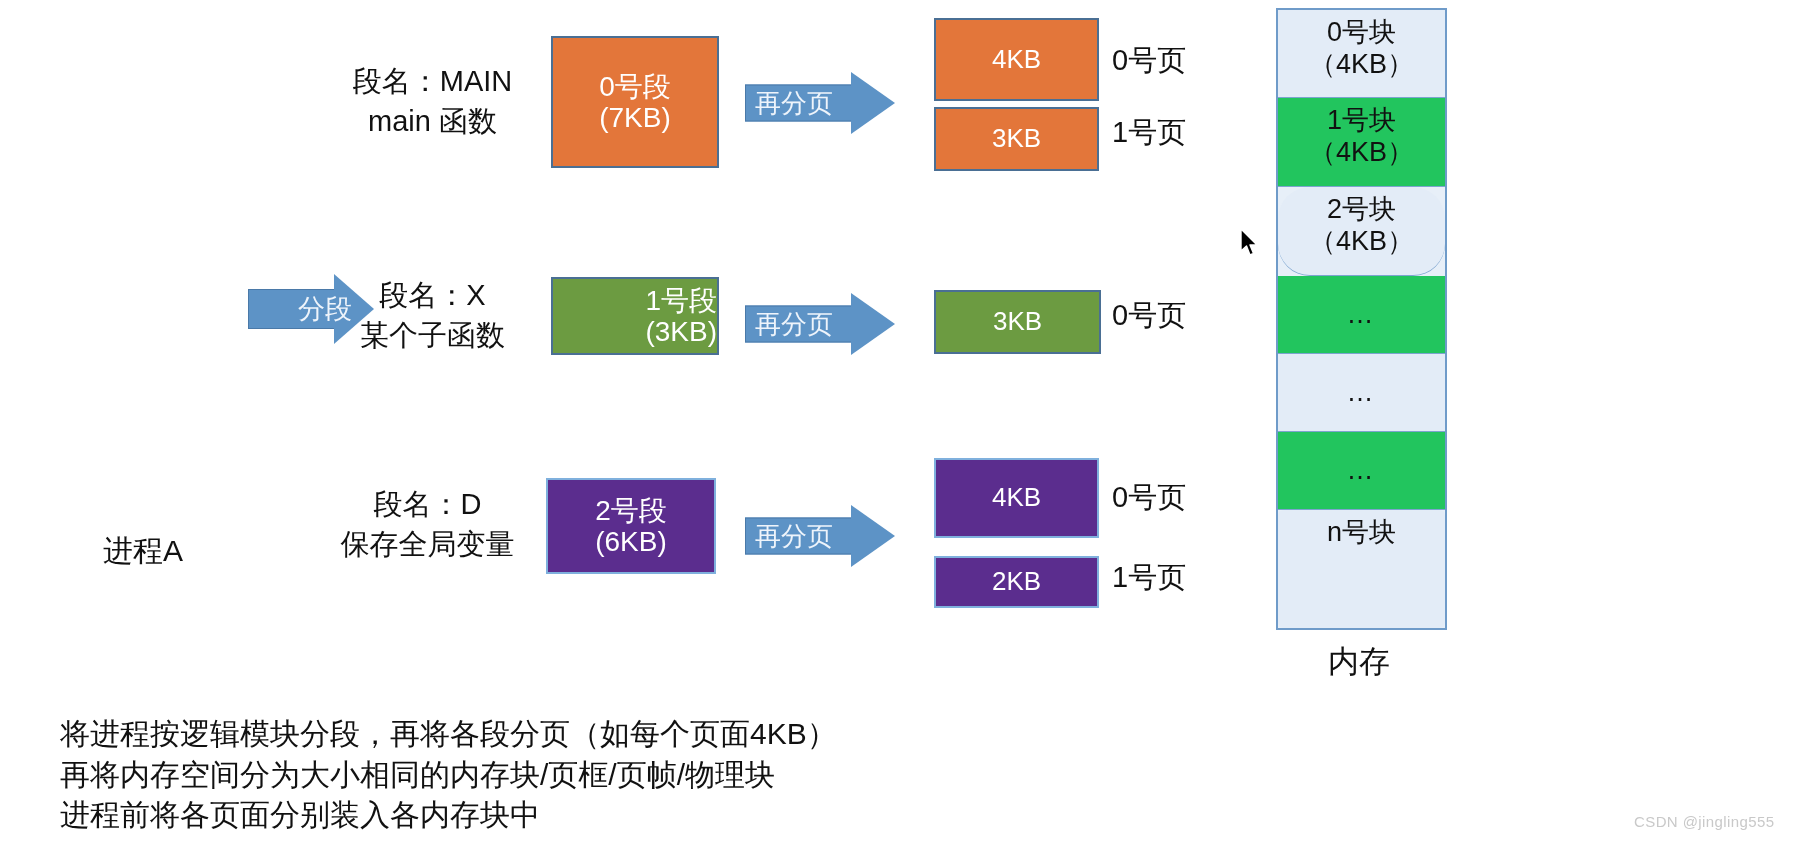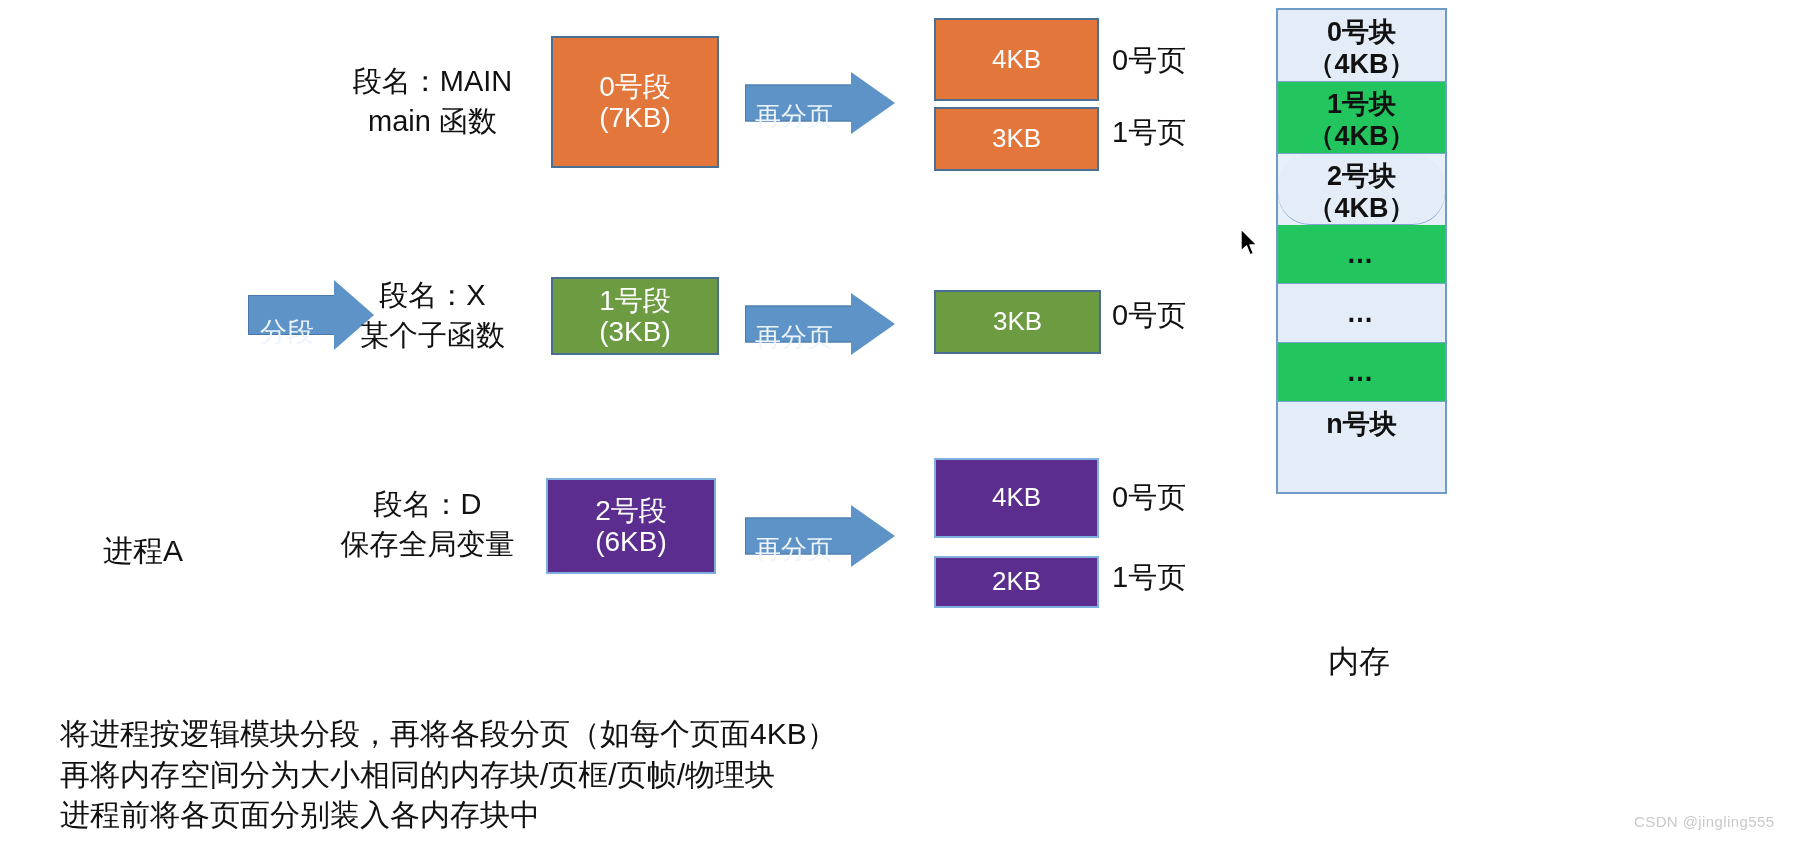--- a/index.html
+++ b/index.html
@@ -45,21 +45,21 @@
     color: #111111;
     white-space: pre;
     line-height: 1.22;
   }
   .label.right { text-align: center; }
 
   
   .arrow {
     position: absolute;
     display: flex;
-    align-items: flex-end;
+    align-items: center;
     justify-content: flex-start;
   }
   .arrow .shaft {
     position: absolute;
     left: 0; top: 50%;
     transform: translateY(-50%);
     background: #5d93c6;
     border: 1px solid #4a79a8;
     box-sizing: border-box;
   }
@@ -125,21 +125,21 @@
   
   #cursor { position: absolute; }
 </style>
 </head>
 <body>
 
 <div id="canvas">
 
   <div class="label" style="left:103px; top:533px; font-size:30px;">进程A</div>
 
-  <div class="arrow" style="left:248px; top:280px; width:126px; height:70px;">
+  <div class="arrow" style="left:248px; top:274px; width:126px; height:70px;padding-left:38px;">
     <div class="shaft" style="width:88px; height:40px;"></div>
     <div class="head" style="left:86px; border-width:35px 0 35px 40px;"></div>
     <div class="atext" style="margin-left:12px; font-size:27px;">分段</div>
   </div>
 
   <div class="label right" style="left:330px; top:64px; width:205px; font-size:29px;">段名：MAIN</div>
   <div class="label right" style="left:330px; top:104px; width:205px; font-size:29px;">main 函数</div>
 
   <div class="block orange" style="left:551px; top:36px; width:168px; height:132px; font-size:28px;">
     <span class="l1">0号段</span>
@@ -158,21 +158,21 @@
   <div class="label" style="left:1112px; top:43px; font-size:29px;">0号页</div>
 
   <div class="block orange" style="left:934px; top:107px; width:165px; height:64px; font-size:26px;">
     <span class="l1">3KB</span>
   </div>
   <div class="label" style="left:1112px; top:115px; font-size:29px;">1号页</div>
 
   <div class="label right" style="left:330px; top:278px; width:205px; font-size:29px;">段名：X</div>
   <div class="label right" style="left:330px; top:318px; width:205px; font-size:29px;">某个子函数</div>
 
-  <div class="block green" style="left:551px; top:277px; width:168px; height:78px; font-size:28px;">
+  <div class="block green" style="left:551px; top:277px; width:168px; height:78px; font-size:28px;align-items:flex-end;">
     <span class="l1">1号段</span>
     <span class="l2">(3KB)</span>
   </div>
 
   <div class="arrow" style="left:745px; top:293px; width:150px; height:62px;">
     <div class="shaft" style="width:108px; height:37px;"></div>
     <div class="head" style="left:106px; border-width:31px 0 31px 44px;"></div>
     <div class="atext" style="margin-left:10px; font-size:26px;">再分页</div>
   </div>
 
@@ -198,21 +198,21 @@
   <div class="block purple" style="left:934px; top:458px; width:165px; height:80px; font-size:26px;">
     <span class="l1">4KB</span>
   </div>
   <div class="label" style="left:1112px; top:480px; font-size:29px;">0号页</div>
 
   <div class="block purple" style="left:934px; top:556px; width:165px; height:52px; font-size:26px;">
     <span class="l1">2KB</span>
   </div>
   <div class="label" style="left:1112px; top:560px; font-size:29px;">1号页</div>
 
-  <div id="memory-column" style="left:1276px; top:8px; width:171px; height:486px;font-weight:bold;">
+  <div id="memory-column" style="left:1276px; top:8px; width:171px; height:622px;">
     <div class="mem-cell light" style="height:88px; font-size:27px;">
       <span>0号块</span>
       <span>（4KB）</span>
     </div>
     <div class="mem-cell dark" style="height:89px; font-size:27px;">
       <span>1号块</span>
       <span>（4KB）</span>
     </div>
     <div class="mem-cell light" style="height:89px; font-size:27px;border-radius:32px;">
       <span>2号块</span>

